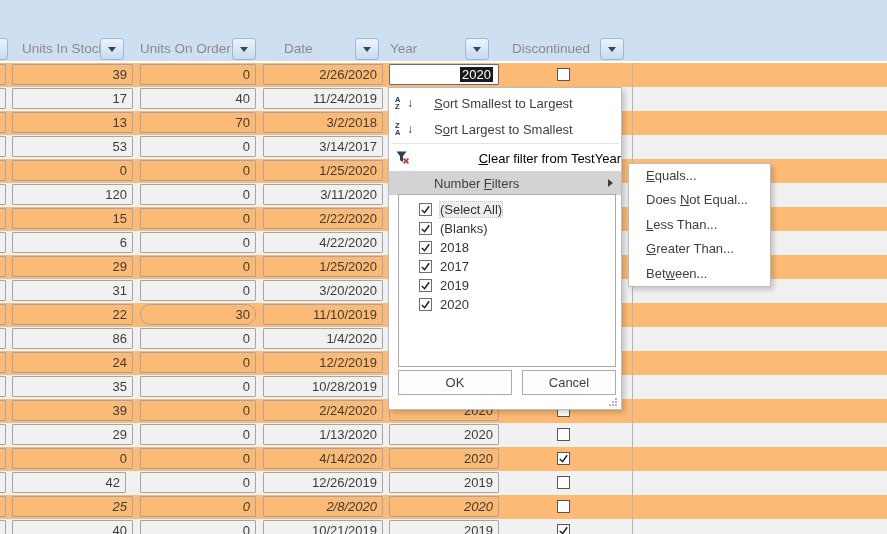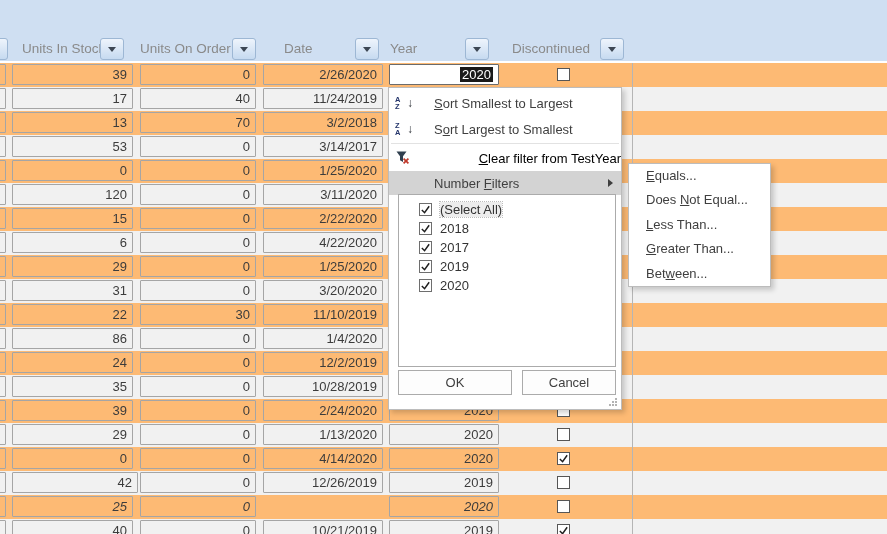--- a/index.html
+++ b/index.html
@@ -202,21 +202,21 @@
       <div class="row alt" style="top: 279px;">
         <div class="cell" style="left: -30px; width: 36px;"></div>
         <div class="cell" style="left: 12px; width: 121px;">31</div>
         <div class="cell" style="left: 140px; width: 116px;">0</div>
         <div class="cell" style="left: 263px; width: 120px;">3/20/2020</div>
         <div class="cell" style="left: 389px; width: 110px;"></div>
       </div>
       <div class="row" style="top: 303px;">
         <div class="cell" style="left: -30px; width: 36px;"></div>
         <div class="cell" style="left: 12px; width: 121px;">22</div>
-        <div class="cell" style="left: 140px; width: 116px;">30</div>
+        <div class="cell" style="left: 140px; width: 116px; border-radius: 10px;">30</div>
         <div class="cell" style="left: 263px; width: 120px;">11/10/2019</div>
         <div class="cell" style="left: 389px; width: 110px;"></div>
       </div>
       <div class="row alt" style="top: 327px;">
         <div class="cell" style="left: -30px; width: 36px;"></div>
         <div class="cell" style="left: 12px; width: 121px;">86</div>
         <div class="cell" style="left: 140px; width: 116px;">0</div>
         <div class="cell" style="left: 263px; width: 120px;">1/4/2020</div>
         <div class="cell" style="left: 389px; width: 110px;"></div>
       </div>
@@ -257,30 +257,31 @@
         <div class="cell" style="left: 263px; width: 120px;">4/14/2020</div>
         <div class="cell" style="left: 389px; width: 110px;">2020</div>
         <div class="cb" style="left: 557px;">
           <svg width="11" height="11" viewBox="0 0 12 12">
             <polyline points="2,6.5 5,9.5 10,2.5" fill="none" stroke="#1f1f1f" stroke-width="1.6"></polyline>
           </svg>
         </div>
       </div>
       <div class="row alt" style="top: 471px;">
         <div class="cell" style="left: -30px; width: 36px;"></div>
-        <div class="cell" style="left: 12px; width: 126px;">42</div>
+        <div class="cell" style="left: 12px; width: 114px;">42</div>
         <div class="cell" style="left: 140px; width: 116px;">0</div>
         <div class="cell" style="left: 263px; width: 120px;">12/26/2019</div>
         <div class="cell" style="left: 389px; width: 110px;">2019</div>
         <div class="cb" style="left: 557px;"></div>
       </div>
       <div class="row" style="top: 495px; font-style: italic;">
         <div class="cell" style="left: -30px; width: 36px;"></div>
         <div class="cell" style="left: 12px; width: 121px;">25</div>
         <div class="cell" style="left: 140px; width: 116px;">0</div>
+        <div class="cell" style="left: 263px; width: 120px;">2/8/2020</div>
         <div class="cell" style="left: 389px; width: 110px;">2020</div>
         <div class="cb" style="left: 557px;"></div>
       </div>
       <div class="row alt" style="top: 519px;">
         <div class="cell" style="left: -30px; width: 36px;"></div>
         <div class="cell" style="left: 12px; width: 121px;">40</div>
         <div class="cell" style="left: 140px; width: 116px;">0</div>
         <div class="cell" style="left: 263px; width: 120px;">10/21/2019</div>
         <div class="cell" style="left: 389px; width: 110px;">2019</div>
         <div class="cb" style="left: 557px;">
@@ -336,20 +337,28 @@
             </svg>
           </span>
           <span class="flab">(Select All)</span>
         </div>
         <div class="fitem">
           <span class="fcb">
             <svg width="11" height="11" viewBox="0 0 12 12">
               <polyline points="2,6.5 5,9.5 10,2.5" fill="none" stroke="#1f1f1f" stroke-width="1.6"></polyline>
             </svg>
           </span>
+          <span class="flab">(Blanks)</span>
+        </div>
+        <div class="fitem">
+          <span class="fcb">
+            <svg width="11" height="11" viewBox="0 0 12 12">
+              <polyline points="2,6.5 5,9.5 10,2.5" fill="none" stroke="#1f1f1f" stroke-width="1.6"></polyline>
+            </svg>
+          </span>
           <span class="flab">2018</span>
         </div>
         <div class="fitem">
           <span class="fcb">
             <svg width="11" height="11" viewBox="0 0 12 12">
               <polyline points="2,6.5 5,9.5 10,2.5" fill="none" stroke="#1f1f1f" stroke-width="1.6"></polyline>
             </svg>
           </span>
           <span class="flab">2017</span>
         </div>

